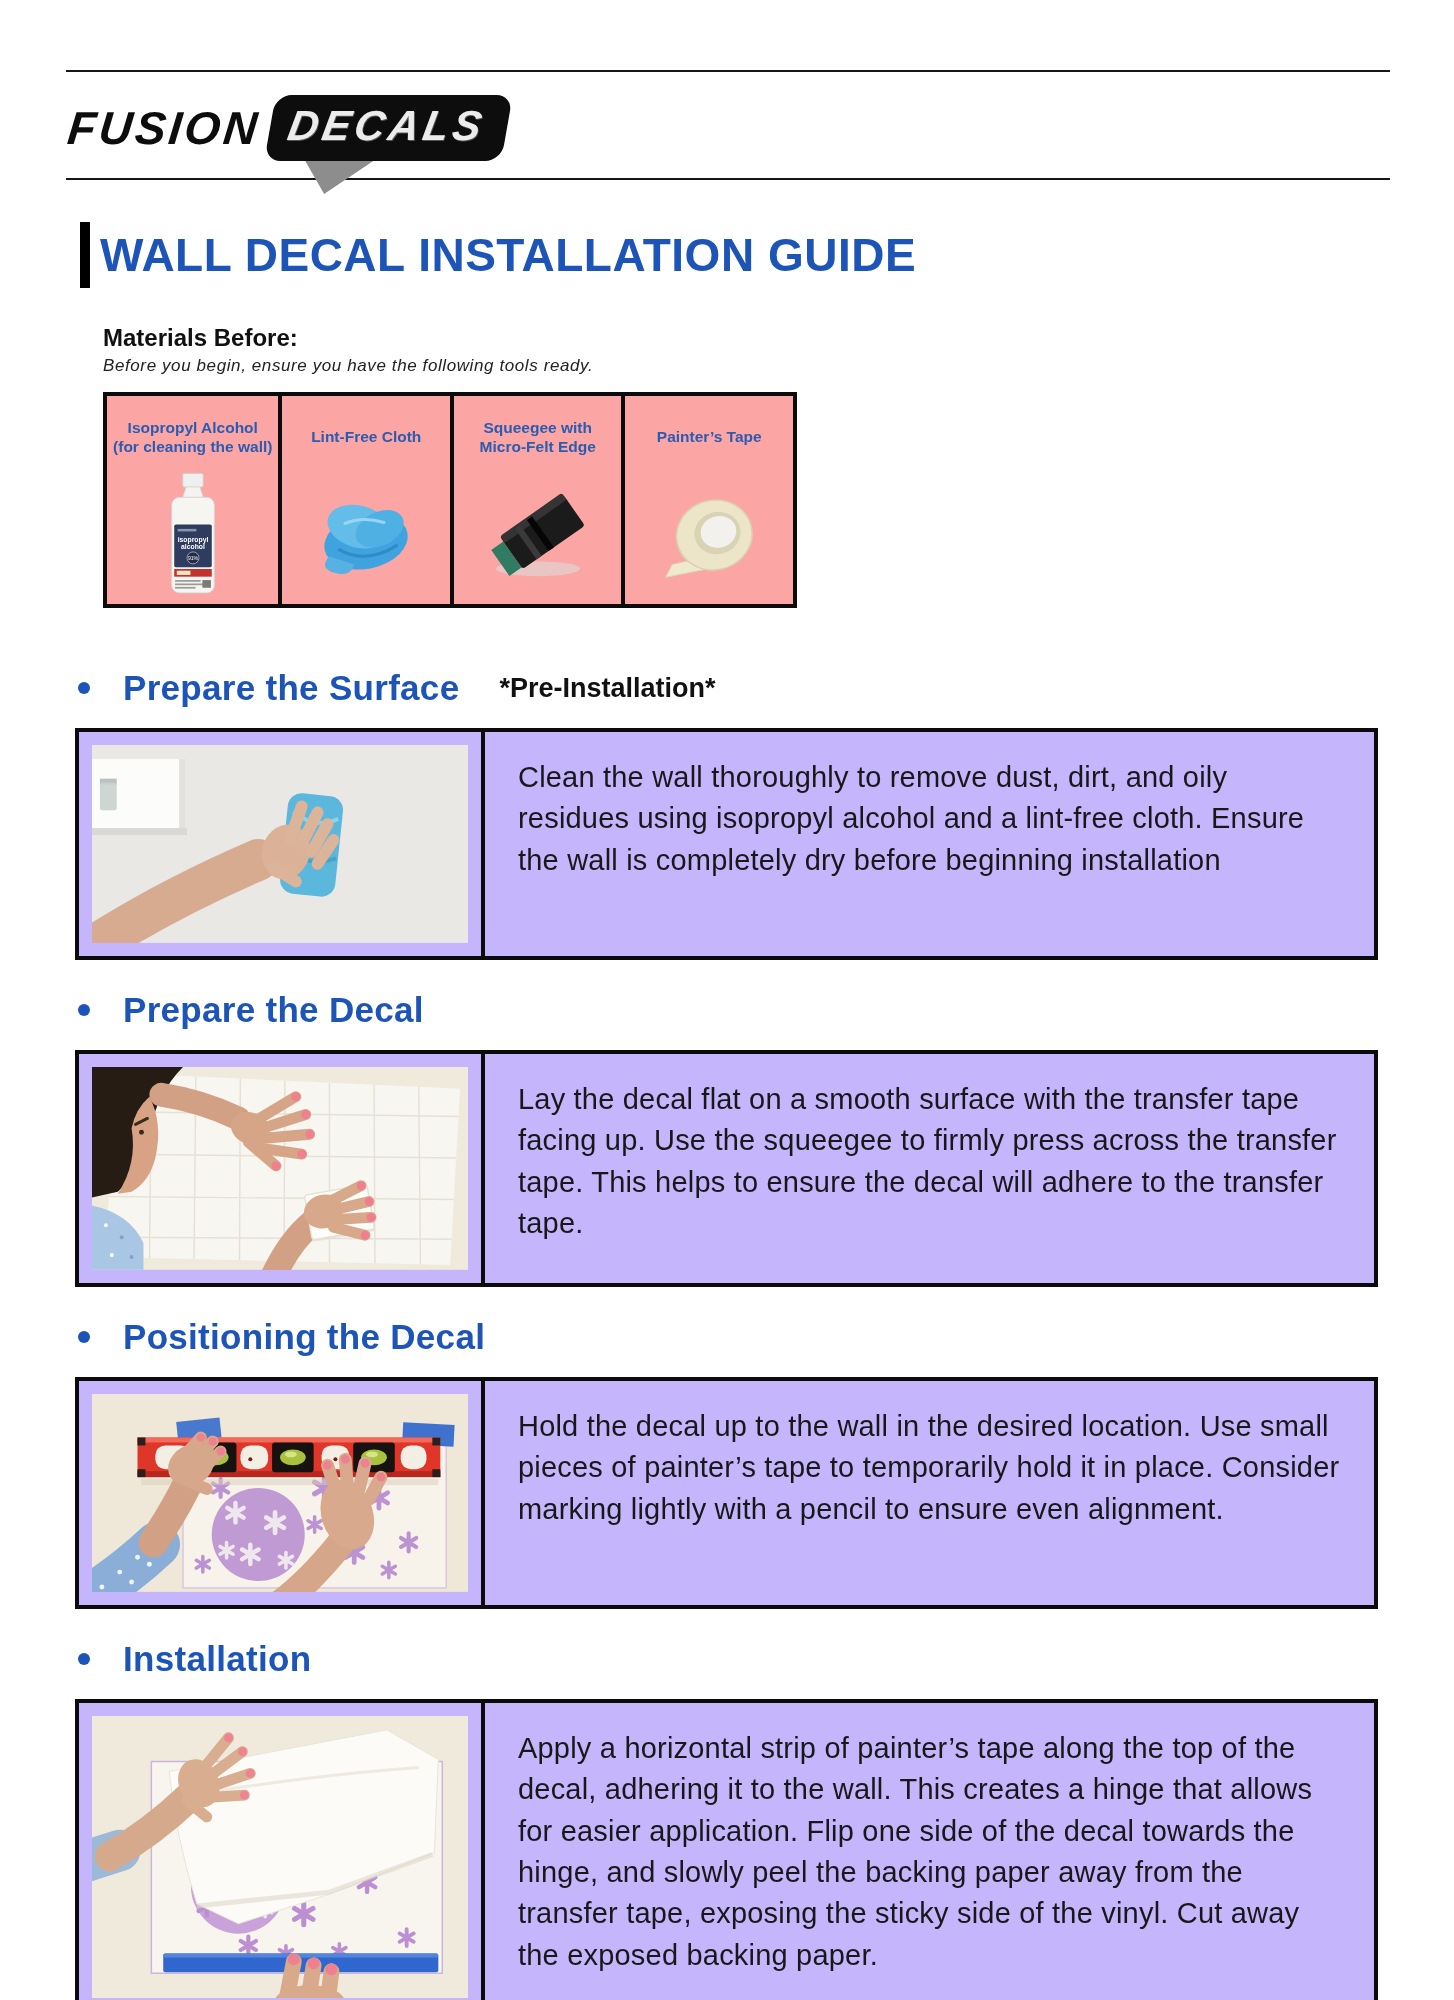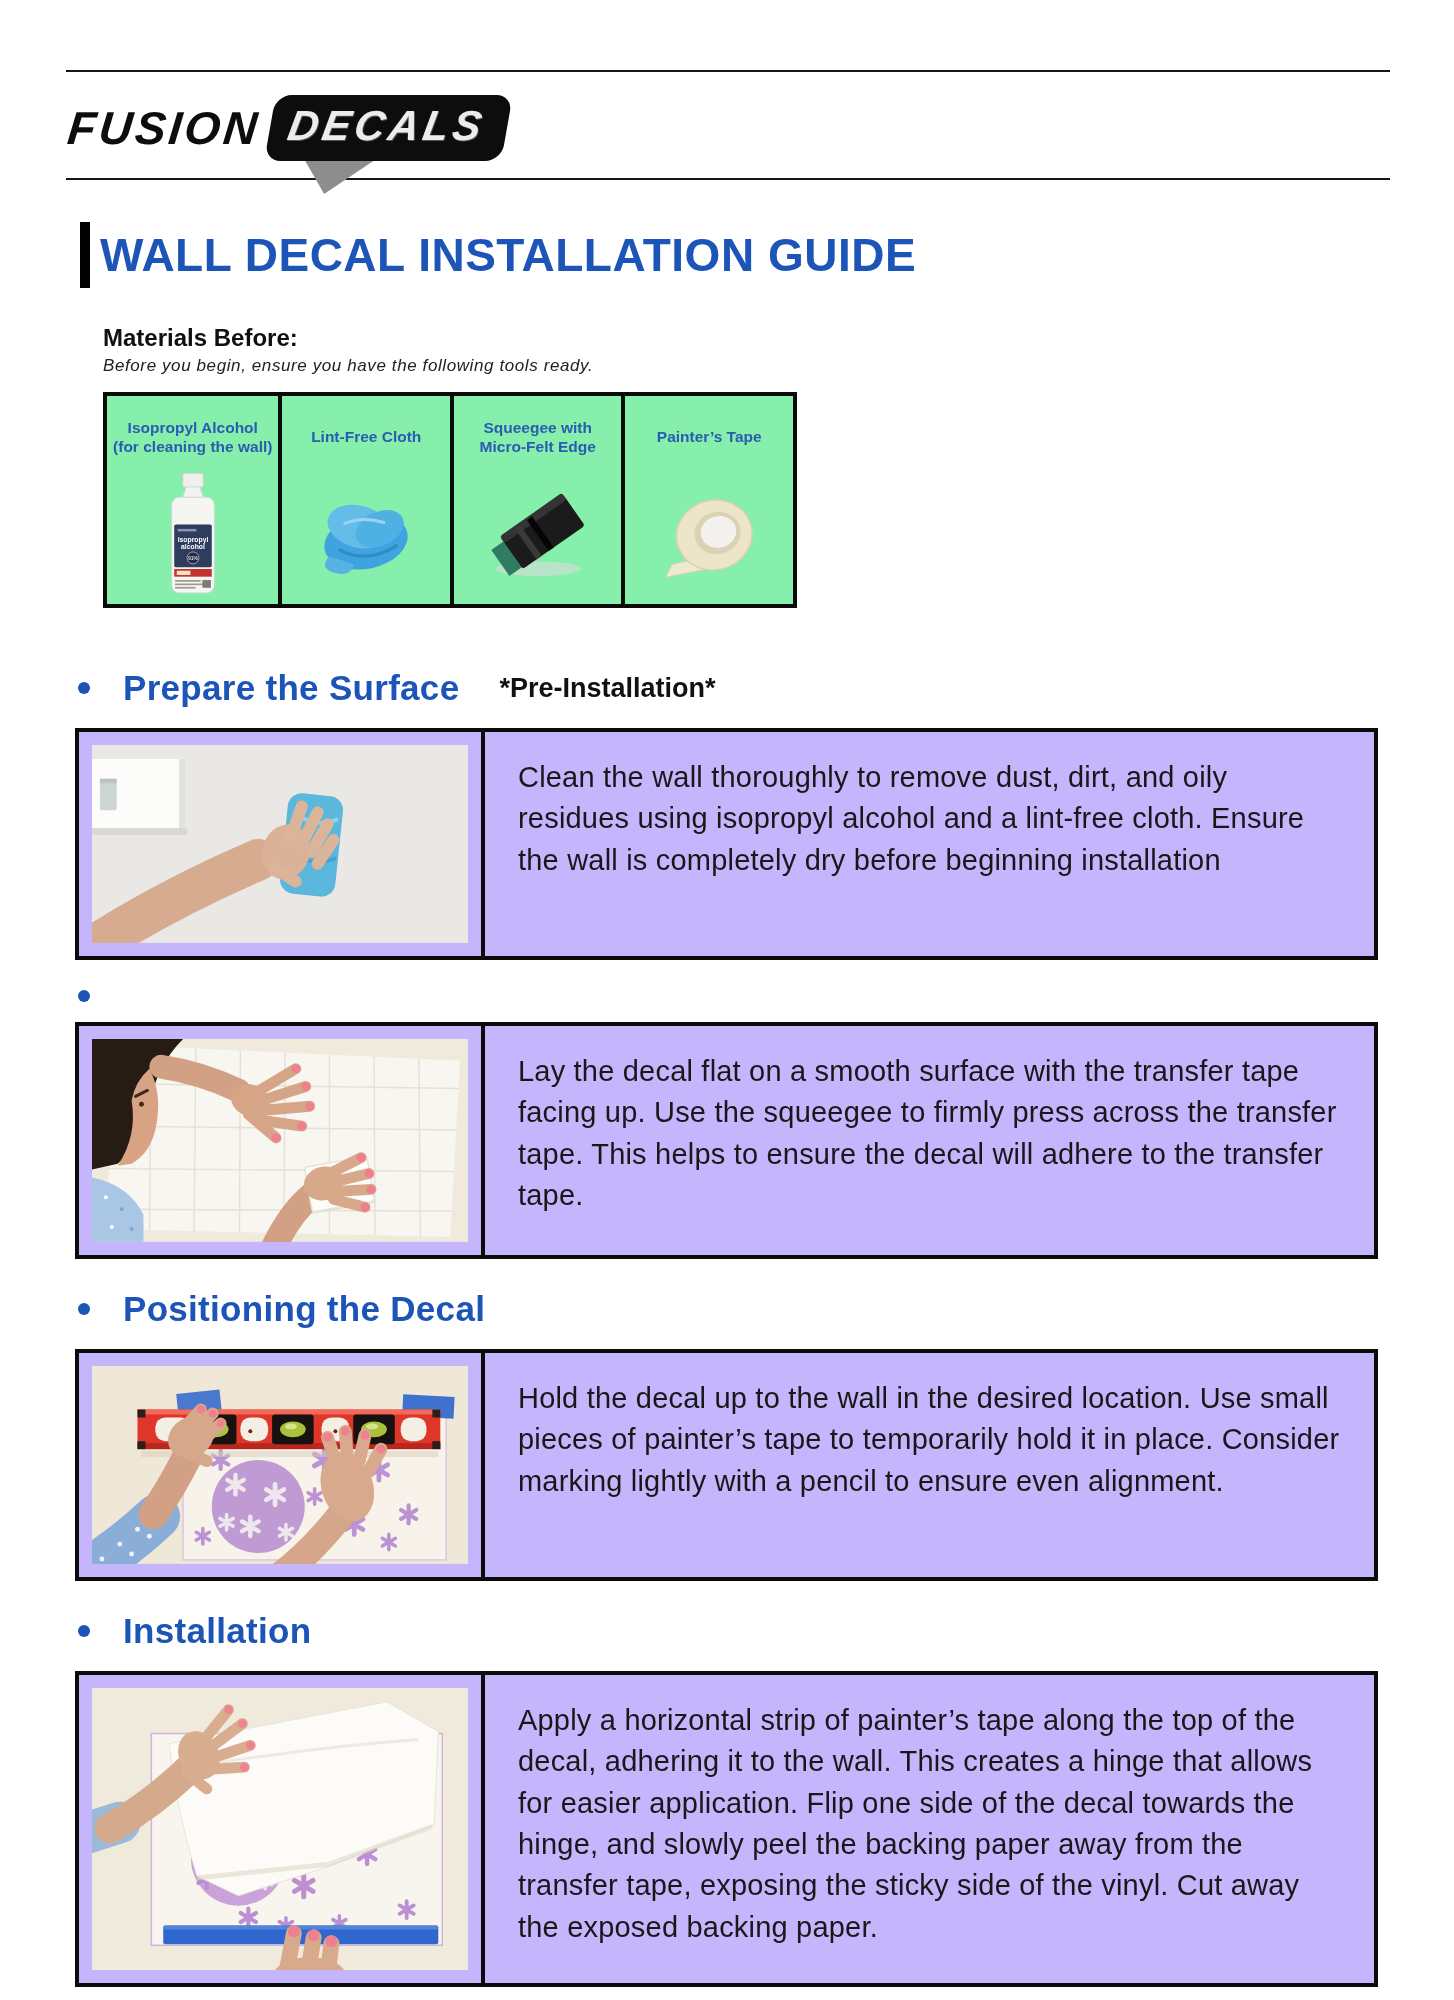--- a/index.html
+++ b/index.html
@@ -20,21 +20,21 @@
   .logo-shadow { position:absolute; z-index:1; left:218px; top:56px; width:118px; height:58px; background:#8d8d8d; clip-path:polygon(6% 0, 100% 10%, 34% 100%); }
 
   
   .title-row { display:flex; align-items:center; margin-top:42px; padding-left:14px; }
   .title-bar { width:10px; height:66px; background:#000; flex:0 0 auto; }
   .page-title { margin:0 4px 0 10px; font-size:46px; font-weight:800; letter-spacing:0.5px; color:#1c55b7; }
 
   
   .mat-heading { margin:36px 0 4px 37px; font-size:24px; font-weight:800; color:#101010; }
   .mat-sub { margin:2px 0 16px 37px; font-size:17px; font-style:italic; letter-spacing:0.6px; color:#222; }
-  .mat-table { margin-left:37px; border:4px solid #0b0b0b; display:flex; width:694px; background:#86efac; }
+  .mat-table { margin-left:37px; border:4px solid #0b0b0b; display:flex; width:694px; background:#fca5a5; }
   .mat-cell { width:172px; border-left:4px solid #0b0b0b; padding:8px 6px 6px; display:flex; flex-direction:column; align-items:center; }
   .mat-cell:first-child { border-left:none; }
   .mat-label { min-height:66px; display:flex; align-items:center; justify-content:center; text-align:center; font-size:15.5px; font-weight:800; line-height:1.25; color:#2a5cb0; }
   .mat-img { flex:1; display:flex; align-items:center; justify-content:center; width:100%; }
   .mat-img svg { display:block; }
 
   
   .sec-row { display:flex; align-items:center; padding-left:12px; margin:30px 0 20px;gap:8px; }
   .sec-row.first { margin-top:60px; }
   .sec-bullet { width:12px; height:12px; border-radius:50%; background:#1c55b7; flex:0 0 auto; margin-right:25px; }
@@ -167,20 +167,21 @@
               <path d="M228 120 L244 96"></path>
               <path d="M184 124 L206 138"></path>
           </g>
         </svg>
       </div>
       <div class="text-cell">Clean the wall thoroughly to remove dust, dirt, and oily residues using isopropyl alcohol and a lint-free cloth. Ensure the wall is completely dry before beginning installation</div>
     </div>
 
     <div class="sec-row">
       <span class="sec-bullet"></span>
+      <span class="sec-heading">Prepare the Decal</span>
     </div>
     <div class="step-box">
       <div class="photo-cell">
         <svg viewBox="0 0 380 205">
           <defs>
             <clipPath id="clip2">
                 <polygon points="28,6 372,22 362,200 12,192"></polygon>
               </clipPath>
           </defs>
           <rect width="380" height="205" fill="#f0ead d" style="fill:#f0eadd"></rect>

